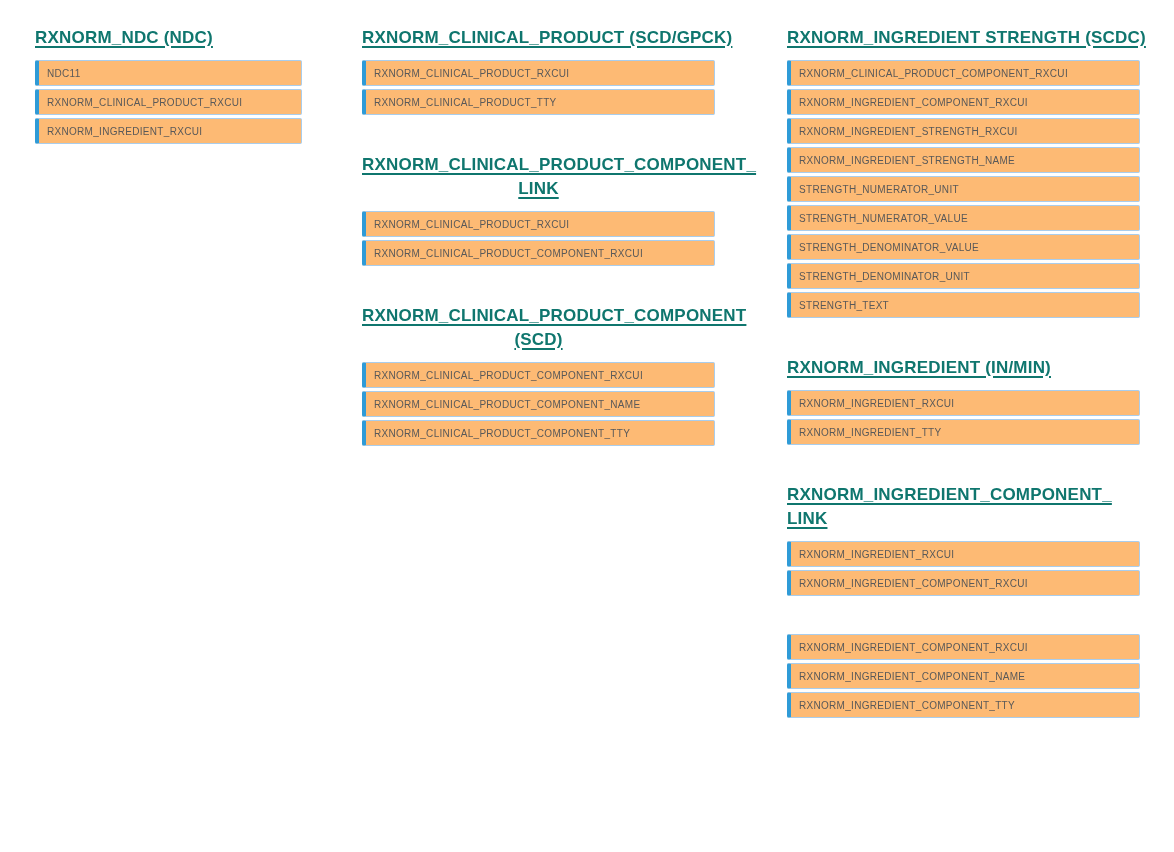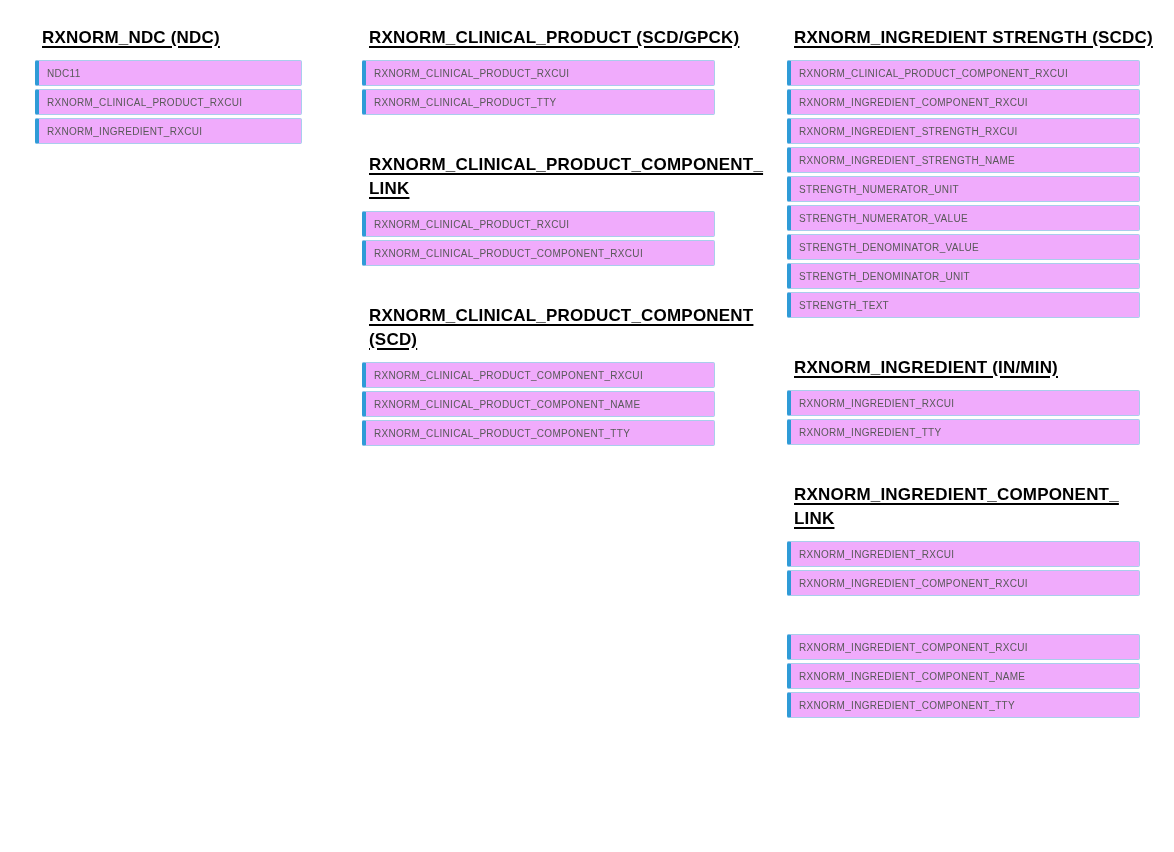--- a/index.html
+++ b/index.html
@@ -13,45 +13,45 @@
     width: 1174px;
     height: 852px;
     background: #ffffff;
     overflow: hidden;
   }
   .col {
     position: absolute;
     top: 26px;
   }
   .col-1 { left: 35px;  width: 267px; }
-  .col-2 { left: 362px; width: 353px; }
+  .col-2 { left: 362px; width: 353px; text-align: center; }
   .col-3 { left: 787px; width: 353px; }
 
   .table-block { margin: 0 0 38px 0; }
 
   .table-title {
-    margin: 0 0 10px 7px;
+    margin: 0 0 10px 0;
     font-size: 17px;
     font-weight: 700;
     line-height: 24px;
     letter-spacing: 0.2px;
-    color: #000000;
+    color: #0f766e;
     text-decoration: underline;
     text-decoration-thickness: 2px;
     text-underline-offset: 3px;
     white-space: pre;          
   }
 
   .fields { display: block; }
 
   .field {
     box-sizing: border-box;
     height: 26px;
     margin-bottom: 3px;
-    background: #f0abfc;
+    background: #fdba74;
     border: 1px solid #a9cdec;
     border-left: 4px solid #2f9bd7;
     border-radius: 2px;
     display: flex;
     align-items: center;
     padding-left: 8px;
     overflow: hidden;
   }
 
   .field-label {

